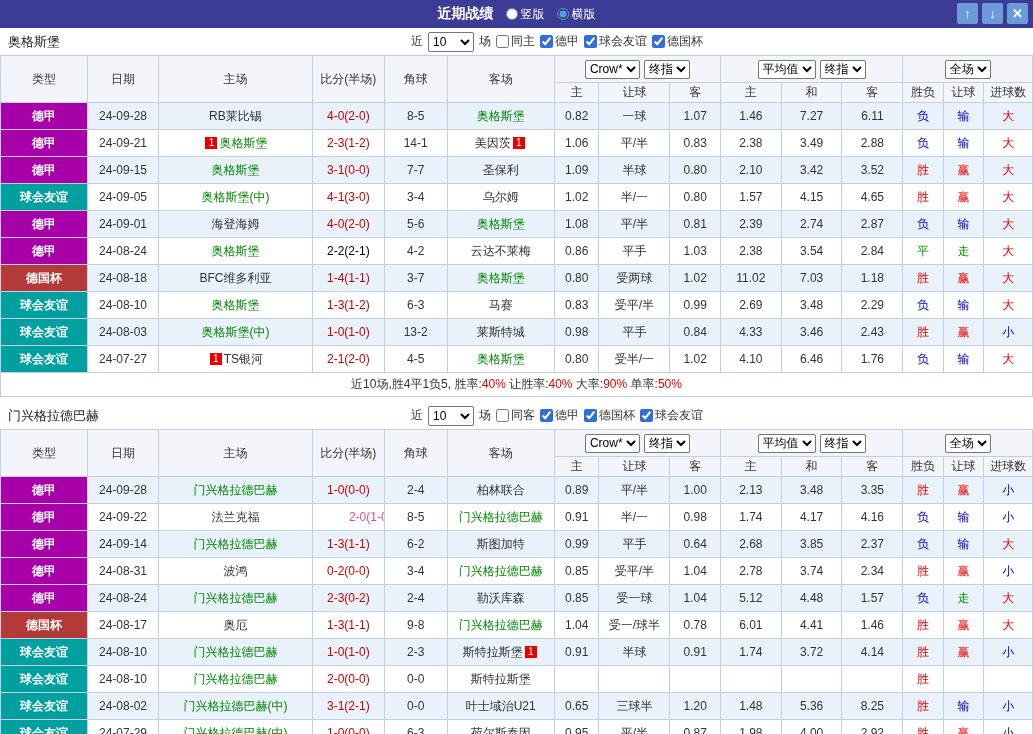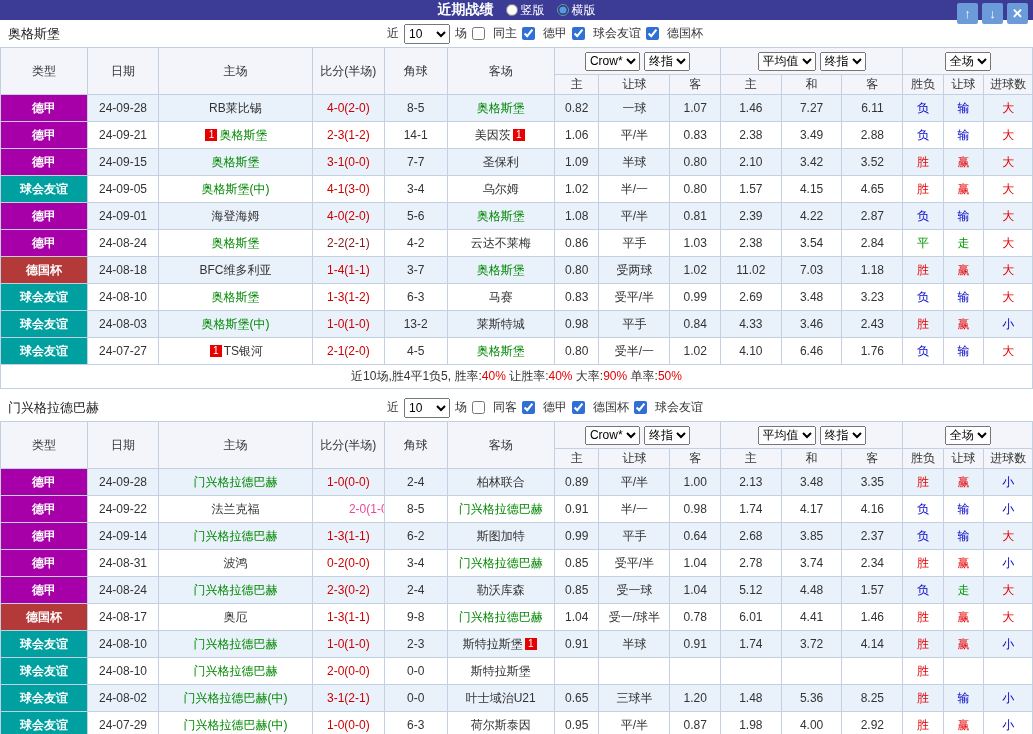--- a/index.html
+++ b/index.html
@@ -1,29 +1,29 @@
 <!DOCTYPE html>
 <html><head>
 <meta charset="utf-8">
 <style>
   html,body{margin:0;padding:0;}
   body{width:1033px;background:#fff;font-family:"Liberation Sans","DejaVu Sans",sans-serif;}
-  .titlebar{height:20px;background:#3c3b96;display:flex;align-items:center;position:relative;}
+  .titlebar{height:28px;background:#3c3b96;display:flex;align-items:center;position:relative;}
   .tb-center{flex:1;display:flex;justify-content:center;align-items:center;gap:12px;}
   .tb-title{color:#fff;font-weight:bold;font-size:14px;}
   .tb-radio{display:inline-flex;align-items:center;gap:3px;color:#fff;font-size:12px;cursor:pointer;}
   .tb-radio input{width:12px;height:12px;accent-color:#5599ee;margin:0;}
   .tb-btns{position:absolute;right:5px;top:3px;display:flex;gap:4px;}
   .tb-btn{width:21px;height:21px;border:none;background:#6c9bd9;color:#fff;font-size:13px;line-height:21px;text-align:center;padding:0;cursor:pointer;border-radius:2px;font-weight:bold;}
   .section-head{height:27px;display:flex;align-items:center;background:#fff;}
   .team-name{font-size:13px;color:#222;padding-left:8px;}
   .filters{display:flex;align-items:center;gap:5px;margin-left:auto;margin-right:330px;font-size:12px;color:#333;white-space:nowrap;}
   .filters select{font-size:12px;height:20px;}
   .count-select{width:46px;}
-  .flt-check{display:inline-flex;align-items:center;gap:8px;cursor:pointer;}
+  .flt-check{display:inline-flex;align-items:center;gap:2px;cursor:pointer;}
   .flt-check input{width:13px;height:13px;accent-color:#2f6fd6;margin:0;}
   table.grid{border-collapse:collapse;table-layout:fixed;width:1033px;}
   .grid th,.grid td{border:1px solid #c3d0e2;text-align:center;font-size:12px;color:#333;white-space:nowrap;overflow:hidden;padding:0;}
   .grid thead th{background:#f3f5fa;font-weight:normal;height:19px;}
   .grid thead th.hdr-group{height:24px;padding:1px 0;}
   .hdr-select{font-size:12px;height:19px;margin:0 2px;}
   .grid td{height:26px;background:#fff;}
   tr.alt td{background:#e9f1fb;}
   td.type-cell{color:#fff;font-weight:bold;}
   .badge{display:inline-block;min-width:12px;height:12px;line-height:12px;background:#e60000;color:#fff;font-size:10px;margin:0 2px;vertical-align:1px;}
@@ -193,31 +193,31 @@
             <td class="type-cell" style="background: rgb(168, 0, 168);">德甲</td>
             <td class="date-cell">24-09-01</td>
             <td class="team-cell"><span class="team">海登海姆</span></td>
             <td class="score-cell" style="color: rgb(204, 0, 0);">4-0(2-0)</td>
             <td class="corner-cell">5-6</td>
             <td class="team-cell"><span class="team" style="color: rgb(0, 136, 0);">奥格斯堡</span></td>
             <td class="odds-cell">1.08</td>
             <td class="odds-cell">平/半</td>
             <td class="odds-cell">0.81</td>
             <td class="avg-cell">2.39</td>
-            <td class="avg-cell">4.22</td>
+            <td class="avg-cell">2.74</td>
             <td class="avg-cell">2.87</td>
             <td class="result-cell" style="color: rgb(0, 0, 204);">负</td>
             <td class="result-cell" style="color: rgb(0, 0, 204);">输</td>
             <td class="result-cell" style="color: rgb(230, 0, 0);">大</td>
           </tr>
           <tr>
             <td class="type-cell" style="background: rgb(168, 0, 168);">德甲</td>
             <td class="date-cell">24-08-24</td>
             <td class="team-cell"><span class="team" style="color: rgb(0, 136, 0);">奥格斯堡</span></td>
-            <td class="score-cell" style="color: #7f1d1d;">2-2(2-1)</td>
+            <td class="score-cell" style="color: #000000;">2-2(2-1)</td>
             <td class="corner-cell">4-2</td>
             <td class="team-cell"><span class="team">云达不莱梅</span></td>
             <td class="odds-cell">0.86</td>
             <td class="odds-cell">平手</td>
             <td class="odds-cell">1.03</td>
             <td class="avg-cell">2.38</td>
             <td class="avg-cell">3.54</td>
             <td class="avg-cell">2.84</td>
             <td class="result-cell" style="color: rgb(0, 153, 0);">平</td>
             <td class="result-cell" style="color: rgb(0, 153, 0);">走</td>
@@ -245,21 +245,21 @@
             <td class="date-cell">24-08-10</td>
             <td class="team-cell"><span class="team" style="color: rgb(0, 136, 0);">奥格斯堡</span></td>
             <td class="score-cell" style="color: rgb(204, 0, 0);">1-3(1-2)</td>
             <td class="corner-cell">6-3</td>
             <td class="team-cell"><span class="team">马赛</span></td>
             <td class="odds-cell">0.83</td>
             <td class="odds-cell">受平/半</td>
             <td class="odds-cell">0.99</td>
             <td class="avg-cell">2.69</td>
             <td class="avg-cell">3.48</td>
-            <td class="avg-cell">3.23</td>
+            <td class="avg-cell">2.29</td>
             <td class="result-cell" style="color: rgb(0, 0, 204);">负</td>
             <td class="result-cell" style="color: rgb(0, 0, 204);">输</td>
             <td class="result-cell" style="color: rgb(230, 0, 0);">大</td>
           </tr>
           <tr class="alt">
             <td class="type-cell" style="background: rgb(0, 160, 160);">球会友谊</td>
             <td class="date-cell">24-08-03</td>
             <td class="team-cell"><span class="team" style="color: rgb(0, 136, 0);">奥格斯堡(中)</span></td>
             <td class="score-cell" style="color: rgb(204, 0, 0);">1-0(1-0)</td>
             <td class="corner-cell">13-2</td>

